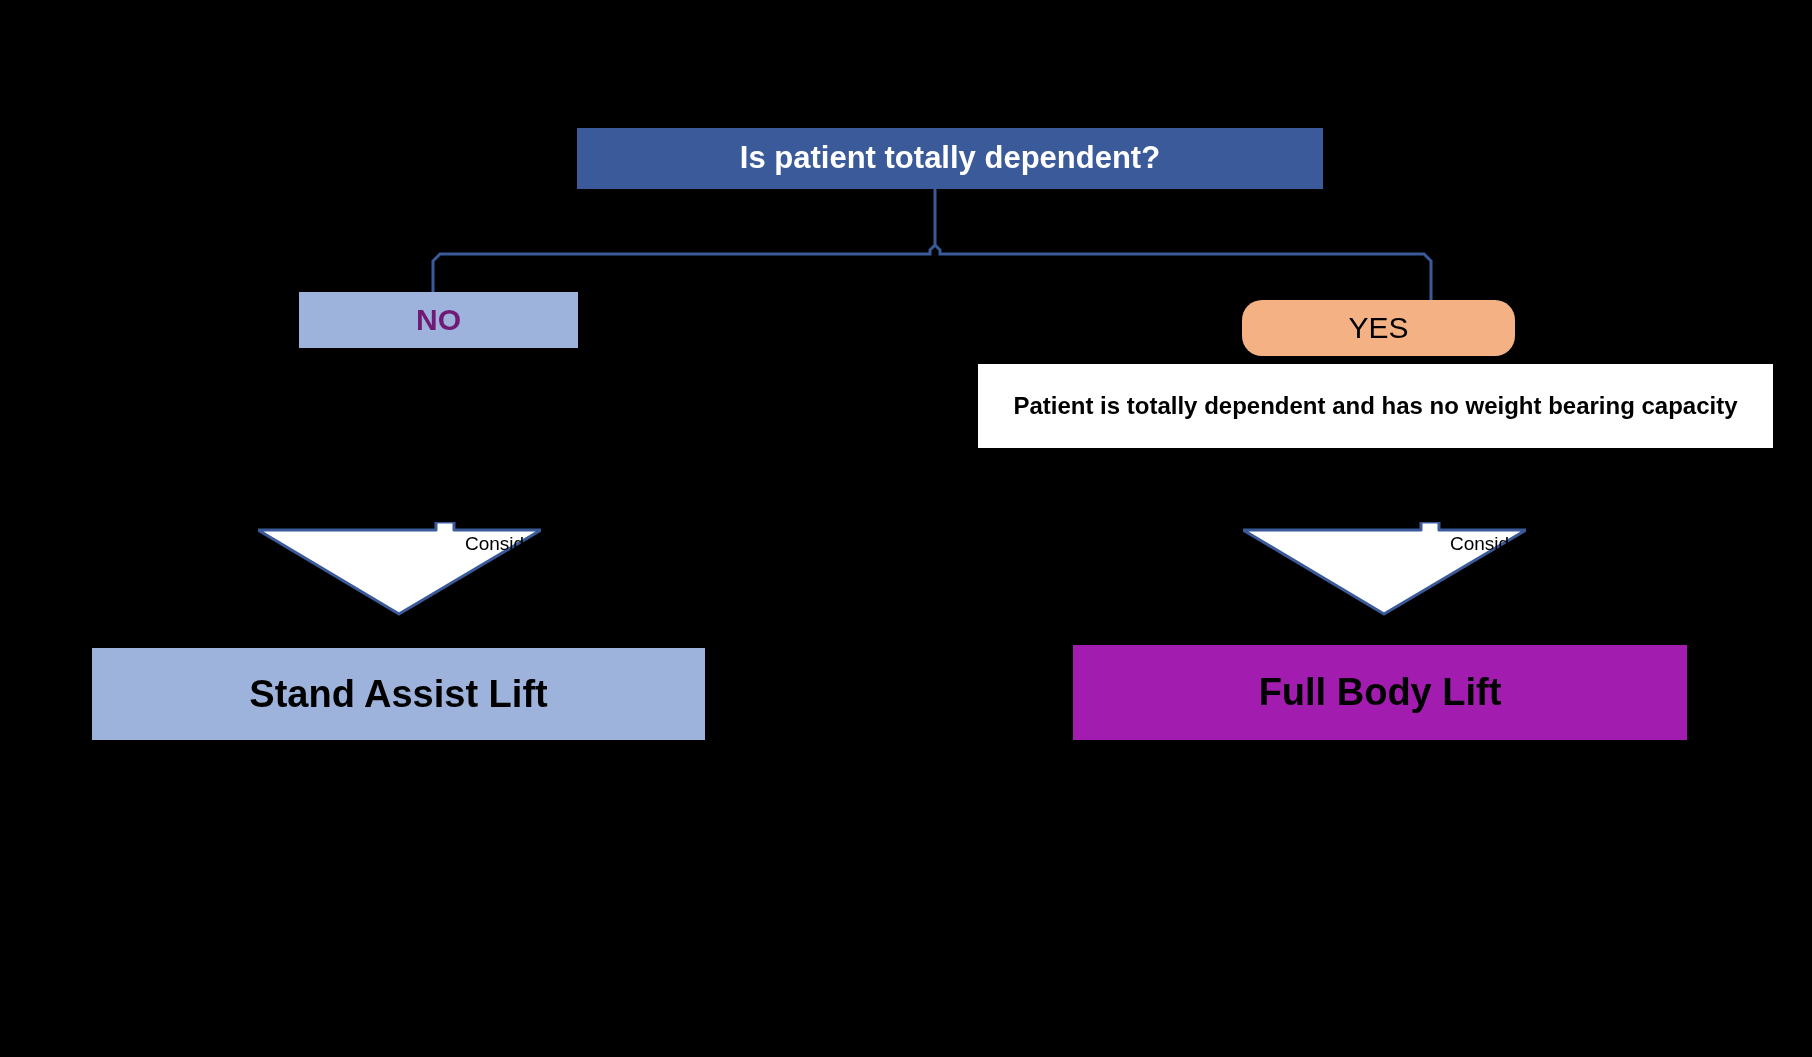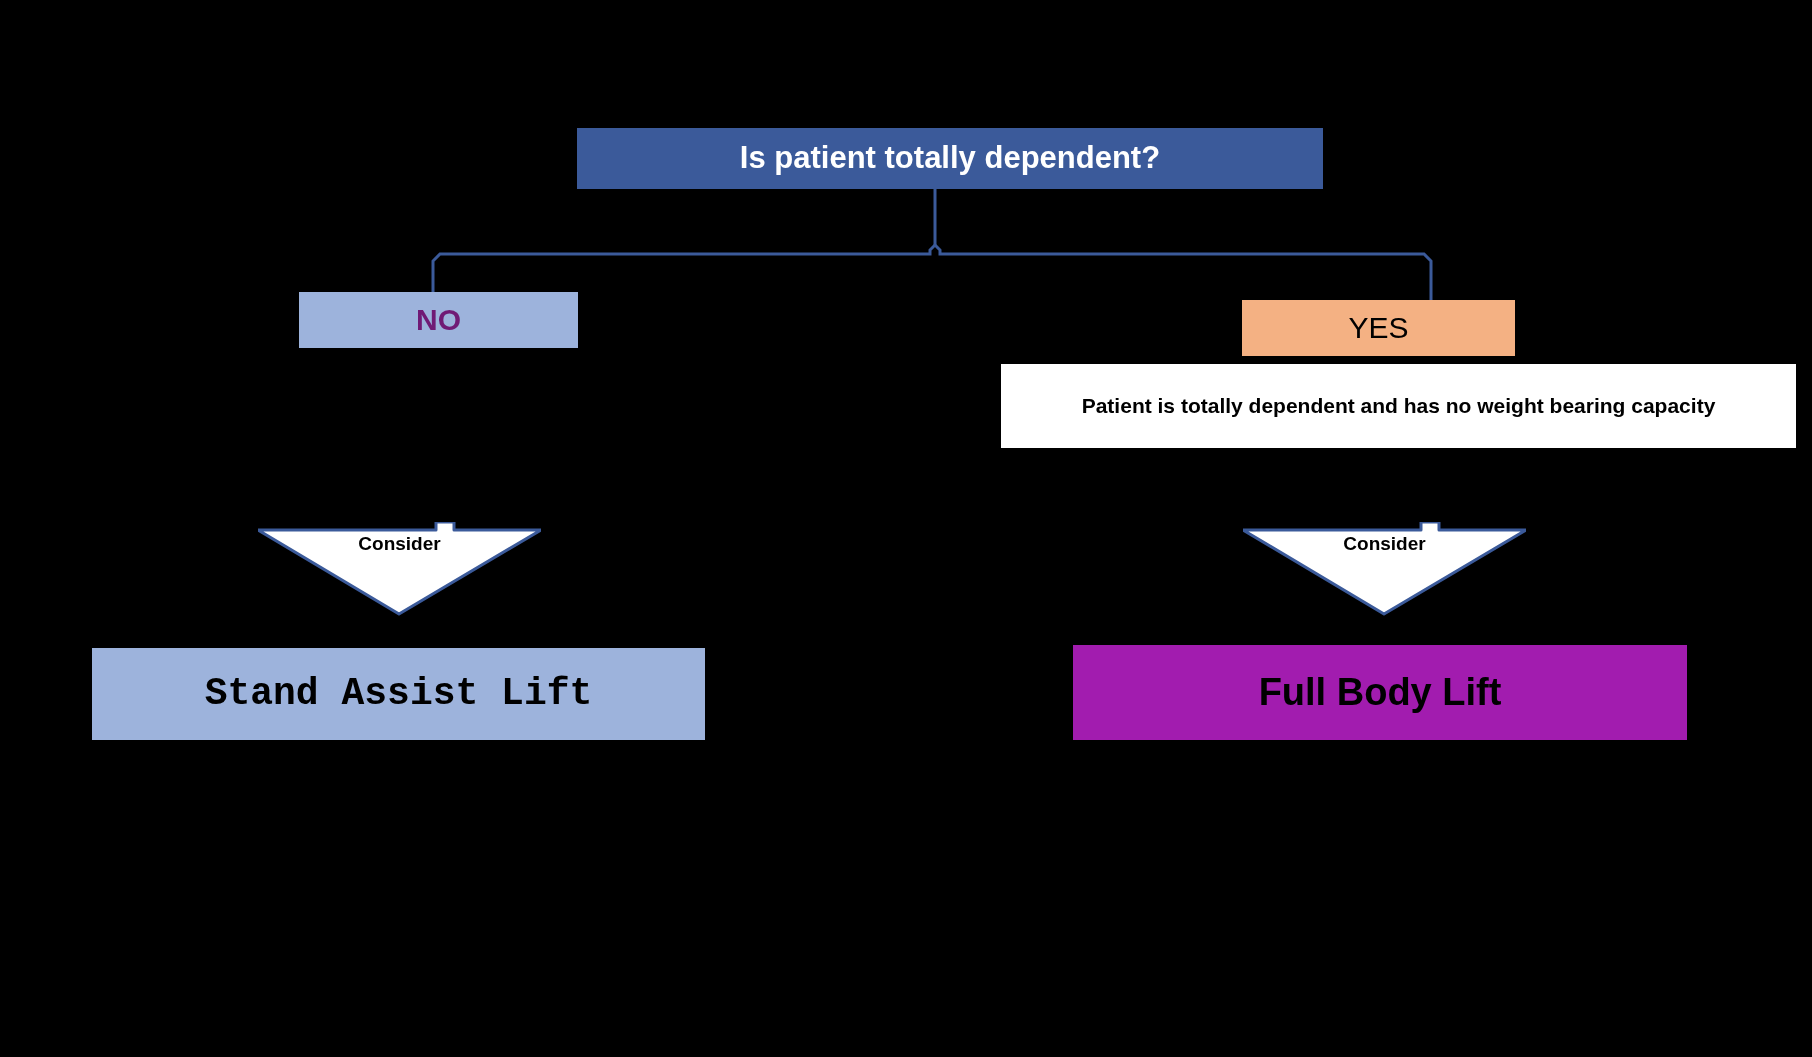--- a/index.html
+++ b/index.html
@@ -62,67 +62,66 @@
   }
   #branch-yes {
     left: 1242px;
     top: 300px;
     width: 273px;
     height: 56px;
     background: #F4B183;
     color: #000000;
     font-size: 30px;
     font-weight: normal;
+    border-radius: 20px;
   }
 
   
   #yes-note {
     left: 978px;
     top: 364px;
     width: 795px;
     height: 84px;
     background: #FFFFFF;
     color: #000000;
-    font-size: 21px;
+    font-size: 24px;
     font-weight: bold;
     padding: 4px 24px;
-    margin-left: 23px;
   }
 
   
   .arrow-wrap {
     position: absolute;
     width: 283px;
     height: 96px;
   }
   #arrow-left { left: 258px; top: 522px; }
   #arrow-right { left: 1243px; top: 522px; }
   .arrow-wrap svg { display: block; width: 100%; height: 100%; }
   .arrow-label {
     position: absolute;
     left: 0;
     top: 11px;
     width: 283px;
-    text-align: center;
+    text-align: right;
     font-size: 19px;
-    font-weight: bold;
+    font-weight: normal;
     color: #000000;
   }
 
   
   #outcome-left {
     left: 92px;
     top: 648px;
     width: 613px;
     height: 92px;
     background: #9DB3DC;
     color: #000000;
     font-size: 38px;
     font-weight: bold;
-    font-family: Liberation Mono, monospace;
   }
   #outcome-right {
     left: 1073px;
     top: 645px;
     width: 614px;
     height: 95px;
     background: #a21caf;
     color: #000000;
     font-size: 38px;
     font-weight: bold;

